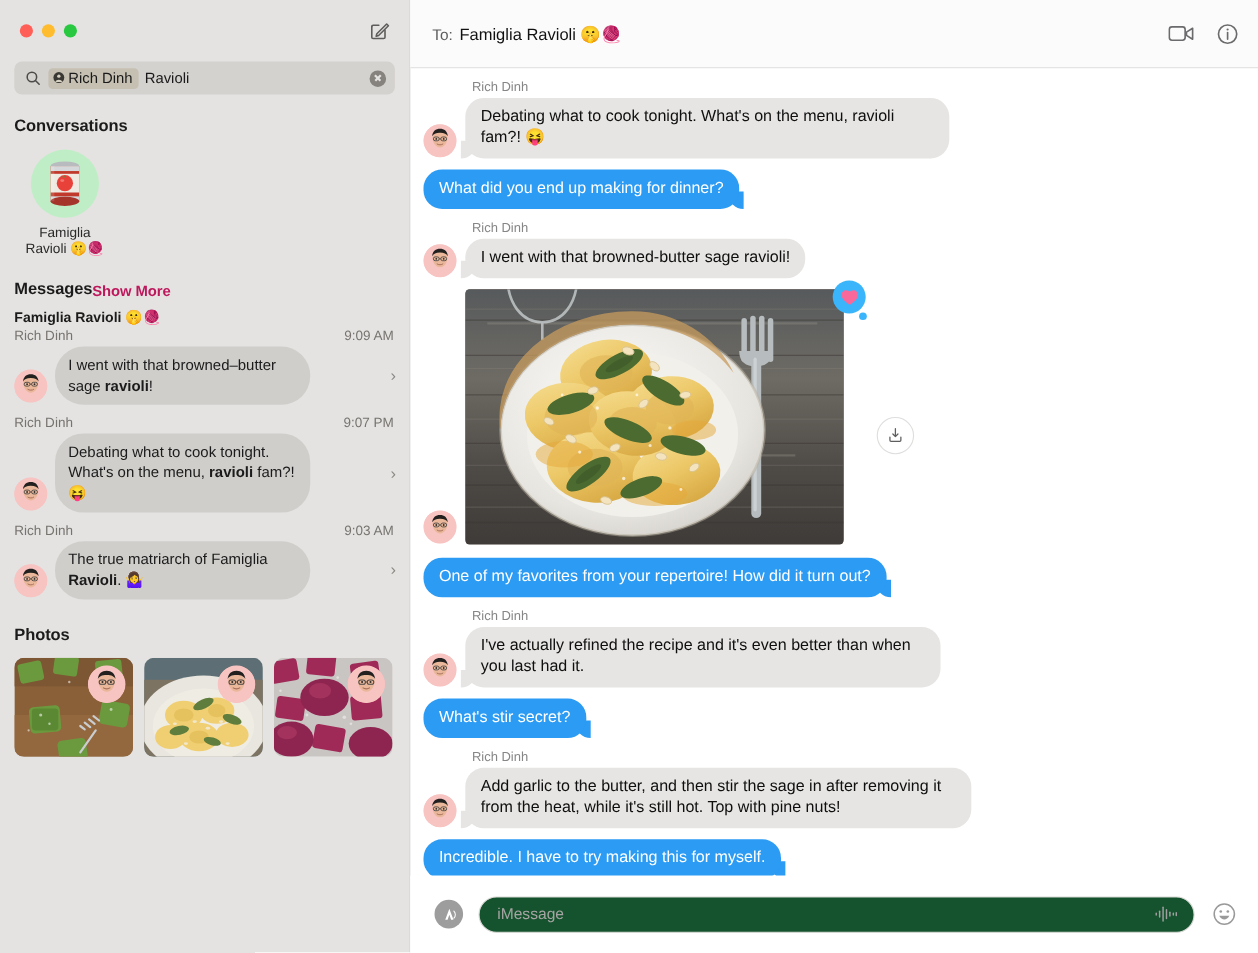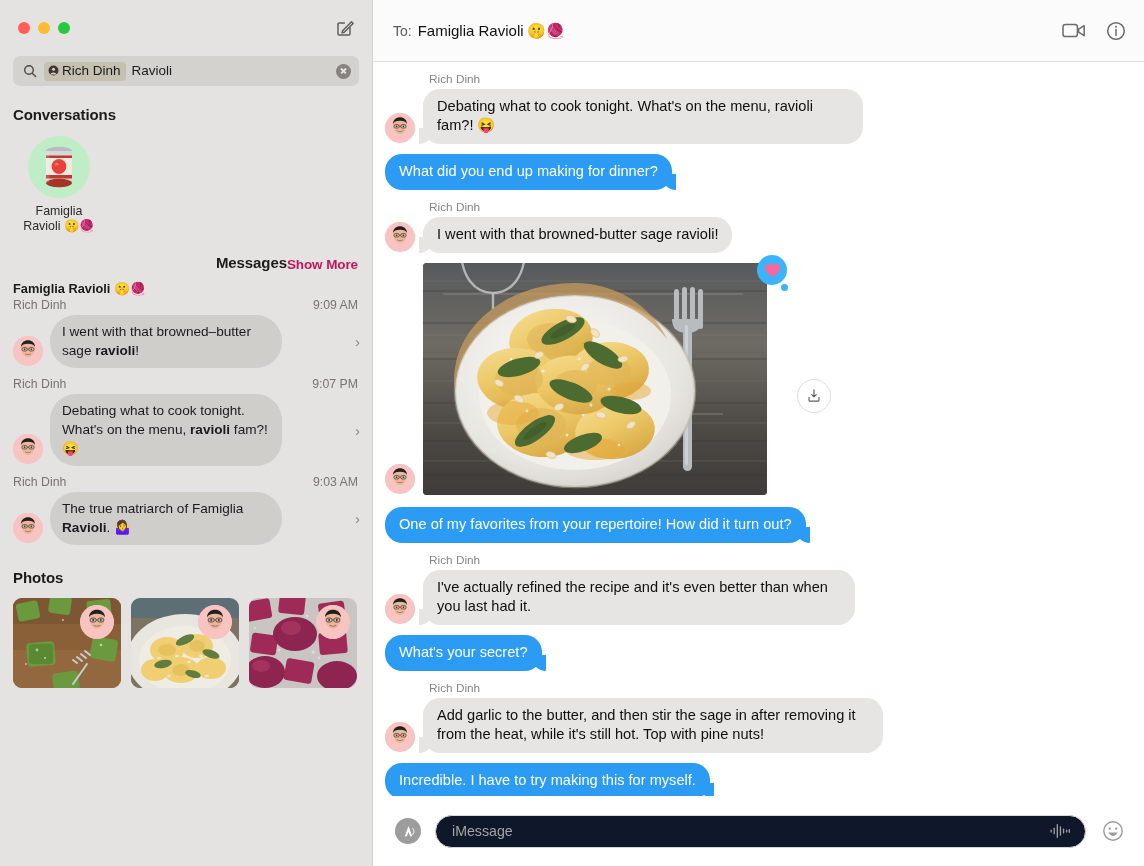--- a/index.html
+++ b/index.html
@@ -97,21 +97,21 @@
   .clear-btn::after { transform: rotate(-45deg); }
 
   .sec-head {
     font-size: 15px;
     font-weight: bold;
     color: #1b1b1b;
     padding: 20px 0 0 13px;
     letter-spacing: -0.1px;
   }
   .sec-head-row {
-    display:flex; align-items: baseline; justify-content: flex-end;
+    display:flex; align-items: baseline; justify-content: flex-start;
     padding-right: 14px;
   }
   .show-more {
     font-size: 13.5px;
     color: #be185d;
     cursor: pointer;
     align-self: flex-end;
     position: relative;
     top: 1px;
   }
@@ -339,21 +339,21 @@
     position: relative;
     flex: 0 0 26px;
   }
   .imsg-field {
     flex: 1 1 auto;
     height: 33px;
     border: 1px solid #d8d7d5;
     border-radius: 17px;
     display:flex; align-items:center;
     padding: 0 14px 0 16px;
-    background: #0f172a;
+    background: #14532d;
     cursor: text;
   }
   .imsg-placeholder {
     font-size: 14.2px;
     color: #a5a4a2;
     flex: 1 1 auto;
   }
   .emoji-btn {
     width: 26px; height: 26px;
     cursor: pointer;
@@ -910,21 +910,21 @@
             <span class="sender">Rich Dinh</span>
             <div class="bubble-wrap">
               <div class="bubble gray" style="max-width:432px;">I've actually refined the recipe and it's even better than when you last had it.</div>
             </div>
           </div>
         </div>
       </div>
 
       <div class="row out">
         <div class="bubble-wrap">
-          <div class="bubble blue">What's your secret?</div>
+          <div class="bubble blue">What's stir secret?</div>
         </div>
       </div>
 
       <div class="row inc">
         <div class="inc-block">
           <div class="thr-avatar">
             <svg class="memoji" viewBox="0 0 40 40">
                 <circle cx="20" cy="20" r="20" fill="#f8c4c2"></circle>
                 <path d="M11 16c0-6 4-9.5 9-9.5S29 10 29 16c0 6-3.5 12-9 12s-9-6-9-12z" fill="#eab79a"></path>
                 <path d="M10.5 14.5c.5-6 4.3-9 9.5-9s9 3 9.5 9c-1.6-2.7-4.2-4.3-9.5-4.3s-7.9 1.6-9.5 4.3z" fill="#23211f"></path>

